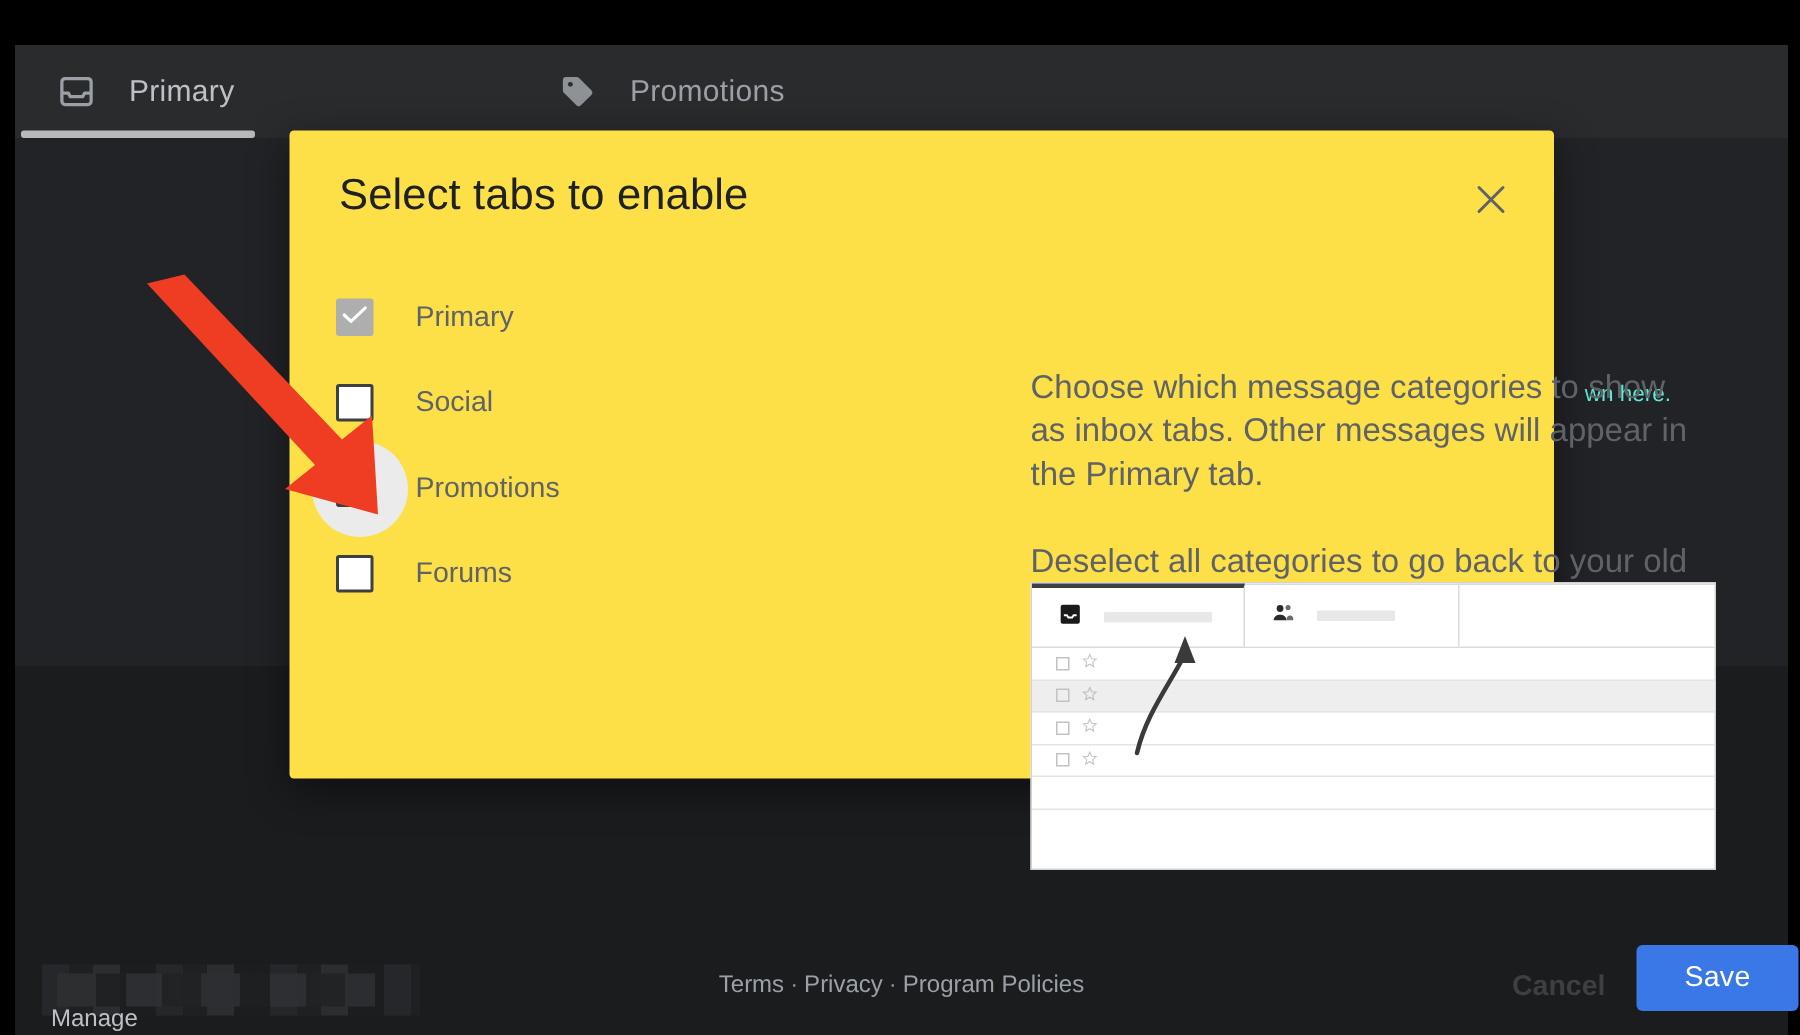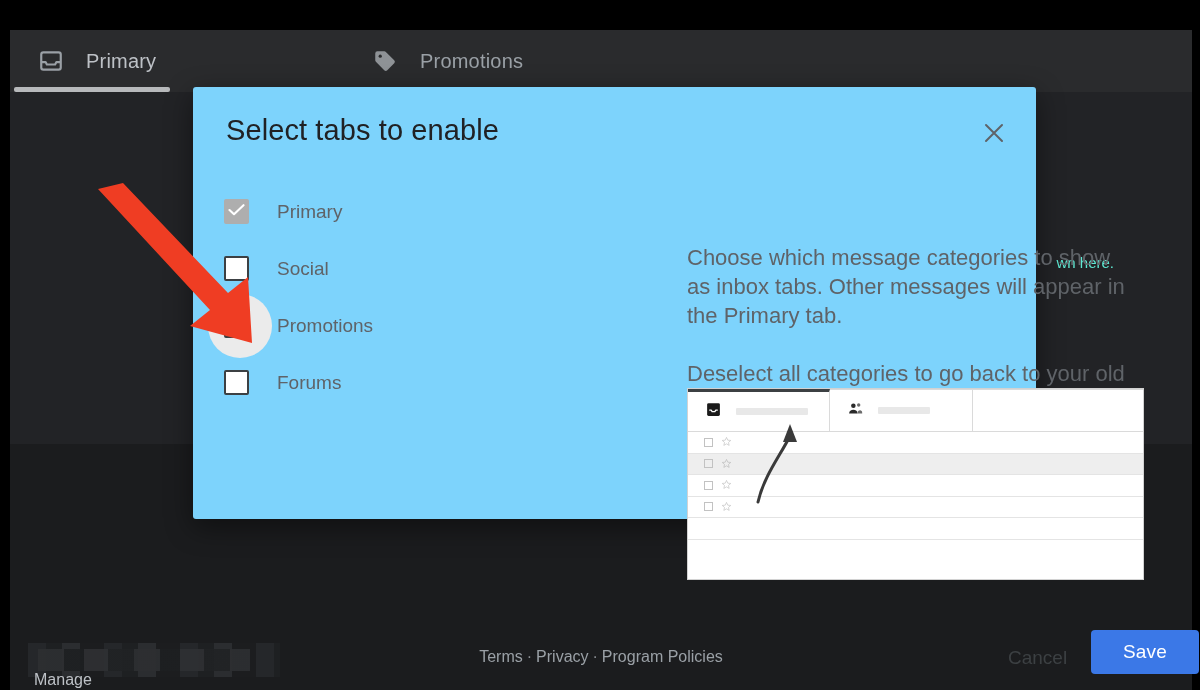--- a/index.html
+++ b/index.html
@@ -151,21 +151,21 @@
     color: #bdc1c6;
   }
 
   
   .dialog {
     position: absolute;
     left: 193px;
     top: 65px;
     width: 843px;
     height: 432px;
-    background: #7dd3fc;
+    background: #fde047;
     border-radius: 3px;
     box-shadow: 0 8px 28px rgba(0,0,0,0.45);
     box-sizing: border-box;
   }
 
   .dialog-title {
     position: absolute;
     left: 33px;
     top: 27px;
     font-size: 29px;
@@ -335,20 +335,21 @@
 
   
   .cancel-btn {
     position: absolute;
     left: 805px;
     top: 552px;
     font-size: 19px;
     color: #3c4043;
     cursor: pointer;
     padding: 8px 10px;
+    font-weight: bold;
   }
   .save-btn {
     position: absolute;
     left: 898px;
     top: 543px;
     width: 108px;
     height: 44px;
     background: #3b78e7;
     color: #ffffff;
     font-size: 19px;

